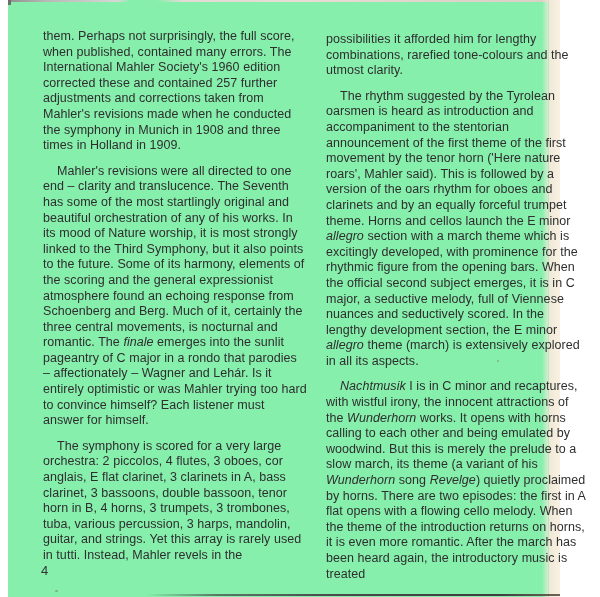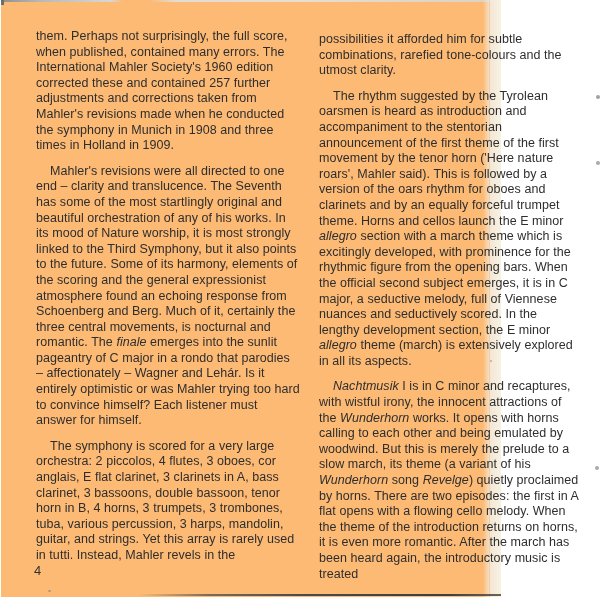--- a/index.html
+++ b/index.html
@@ -5,24 +5,24 @@
   html, body {
     margin: 0;
     padding: 0;
     width: 600px;
     height: 597px;
     overflow: hidden;
     background: #ffffff;
   }
   .page {
     position: absolute;
-    left: 1px; top: 0;
-    width: 500px;
+    left: 8px; top: 0;
+    width: 552px;
     height: 597px;
-    background: #fdba74;
+    background: #86efac;
   }
   
   .scan-edge-top {
     position: absolute;
     left: 0; top: 0;
     width: 100%; height: 2px;
     background: linear-gradient(90deg,
       #8f8f8d 0px, #b9b9b7 40px, #d7d7d5 110px,
       rgba(255,255,255,0) 122px, rgba(255,255,255,0) 148px,
       #e3dcd5 175px, #e7ddd4 300px, #ded4ca 430px,
@@ -108,19 +108,19 @@
   <div class="speck speck-3"></div>
   <div class="speck speck-4"></div>
   <div class="speck speck-5"></div>
 
   <div class="column column-left">
       <p class=""><span>them. Perhaps not surprisingly, the full score, when published, contained many errors. The International Mahler Society's 1960 edition corrected these and contained 257 further adjustments and corrections taken from Mahler's revisions made when he conducted the symphony in Munich in 1908 and three times in Holland in 1909.</span></p>
       <p class="indent"><span>Mahler's revisions were all directed to one end – clarity and translucence. The Seventh has some of the most startlingly original and beautiful orchestration of any of his works. In its mood of Nature worship, it is most strongly linked to the Third Symphony, but it also points to the future. Some of its harmony, elements of the scoring and the general expressionist atmosphere found an echoing response from Schoenberg and Berg. Much of it, certainly the three central movements, is nocturnal and romantic. The </span><em>finale</em><span> emerges into the sunlit pageantry of C major in a rondo that parodies – affectionately – Wagner and Lehár. Is it entirely optimistic or was Mahler trying too hard to convince himself? Each listener must answer for himself.</span></p>
       <p class="indent"><span>The symphony is scored for a very large orchestra: 2 piccolos, 4 flutes, 3 oboes, cor anglais, E flat clarinet, 3 clarinets in A, bass clarinet, 3 bassoons, double bassoon, tenor horn in B, 4 horns, 3 trumpets, 3 trombones, tuba, various percussion, 3 harps, mandolin, guitar, and strings. Yet this array is rarely used in tutti. Instead, Mahler revels in the</span></p>
     </div>
   <div class="column column-right">
-      <p class=""><span>possibilities it afforded him for subtle combinations, rarefied tone-colours and the utmost clarity.</span></p>
+      <p class=""><span>possibilities it afforded him for lengthy combinations, rarefied tone-colours and the utmost clarity.</span></p>
       <p class="indent"><span>The rhythm suggested by the Tyrolean oarsmen is heard as introduction and accompaniment to the stentorian announcement of the first theme of the first movement by the tenor horn ('Here nature roars', Mahler said). This is followed by a version of the oars rhythm for oboes and clarinets and by an equally forceful trumpet theme. Horns and cellos launch the E minor </span><em>allegro</em><span> section with a march theme which is excitingly developed, with prominence for the rhythmic figure from the opening bars. When the official second subject emerges, it is in C major, a seductive melody, full of Viennese nuances and seductively scored. In the lengthy development section, the E minor </span><em>allegro</em><span> theme (march) is extensively explored in all its aspects.</span></p>
       <p class="indent"><em>Nachtmusik</em><span> I is in C minor and recaptures, with wistful irony, the innocent attractions of the </span><em>Wunderhorn</em><span> works. It opens with horns calling to each other and being emulated by woodwind. But this is merely the prelude to a slow march, its theme (a variant of his </span><em>Wunderhorn</em><span> song </span><em>Revelge</em><span>) quietly proclaimed by horns. There are two episodes: the first in A flat opens with a flowing cello melody. When the theme of the introduction returns on horns, it is even more romantic. After the march has been heard again, the introductory music is treated</span></p>
     </div>
 
   <div class="page-number">4</div>
 </div>
 
 </body></html>

